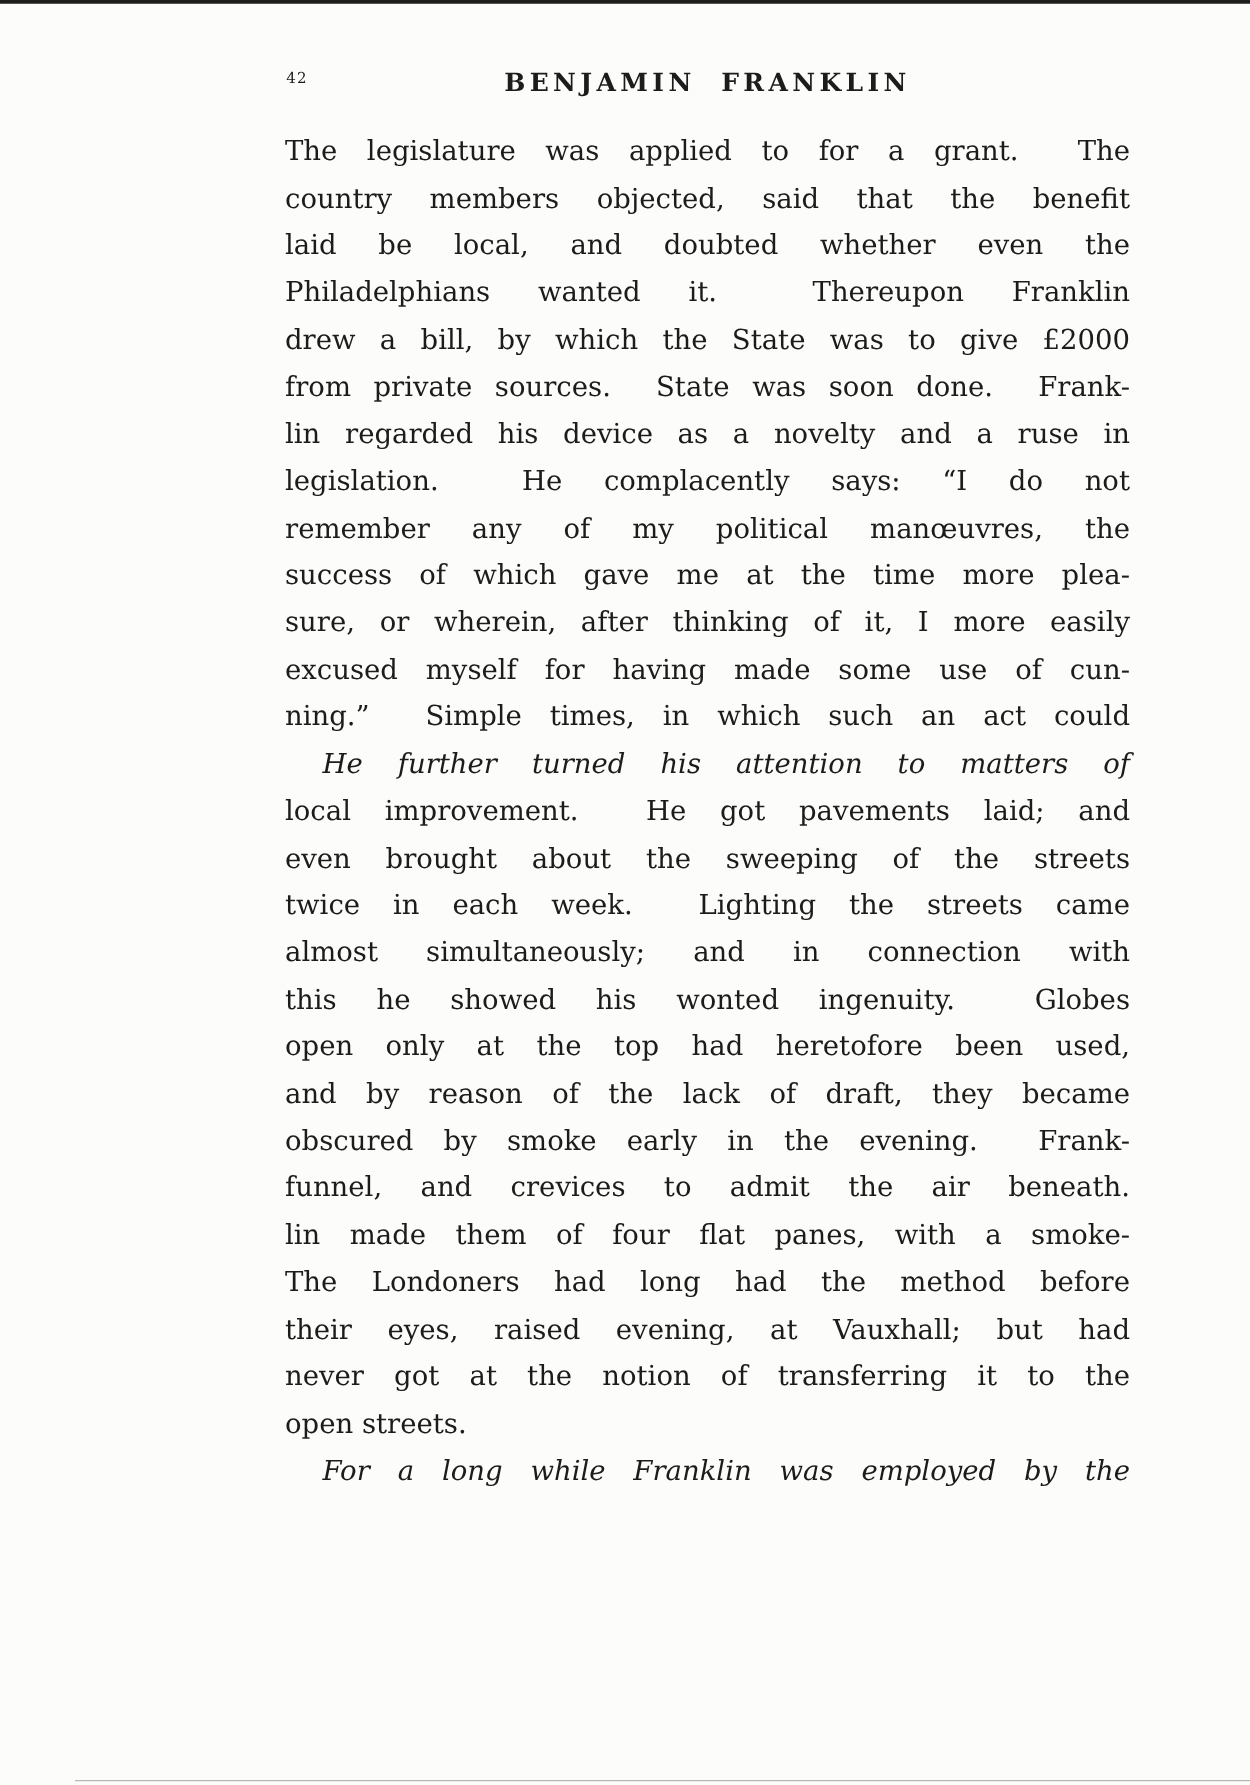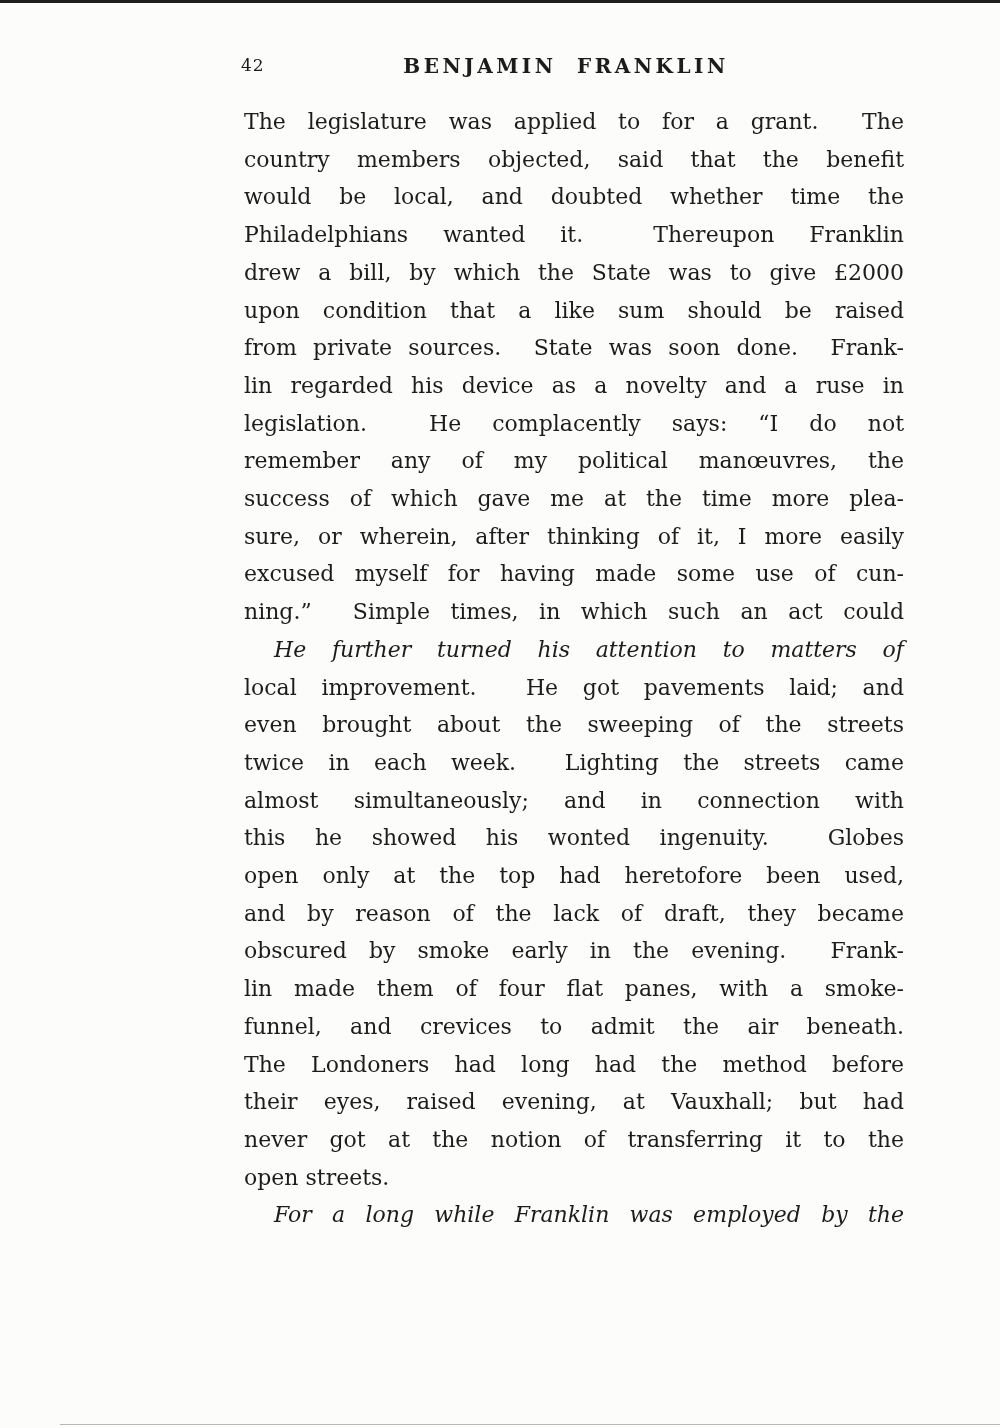--- a/index.html
+++ b/index.html
@@ -27,40 +27,39 @@
     position:absolute;top:1424px;left:60px;width:940px;height:1px;
     background:#b9b7b2;
   }
   .running-head{
     position:absolute;
     top:54px;left:228px;width:676px;
     font-size:20px;
     text-align:center;
   }
   .page-num{
-    position:absolute;left:13px;top:1px;
-    font-size:17px;
+    position:absolute;left:1px;top:1px;
+    font-size:12px;
     letter-spacing:1px;
   }
   .head-title{
     letter-spacing:3.5px;
     word-spacing:10px;
     font-weight:bold;
   }
   .text-block{
     position:absolute;
     top:103px;left:228px;width:676px;
     font-size:22px;
     line-height:37.7px;
   }
   .line{
     text-align:justify;
     text-align-last:justify;
     white-space:pre-wrap;
-    margin-left:16px;
   }
   .line.flush{
     text-align-last:left;
   }
   .line.indent{
     text-indent:30px;
     font-style:italic;
   }
 </style>
 </head>
@@ -68,43 +67,42 @@
 
 <div class="page">
   <div class="scan-edge-top"></div>
   <div class="running-head">
     <span class="page-num">42</span>
     <span class="head-title">BENJAMIN FRANKLIN</span>
   </div>
   <div class="text-block">
       <div class="line">The legislature was applied to for a grant.  The</div>
       <div class="line">country members objected, said that the benefit</div>
-      <div class="line">would be local, and doubted whether time the</div>
+      <div class="line">laid be local, and doubted whether even the</div>
       <div class="line">Philadelphians wanted it.  Thereupon Franklin</div>
       <div class="line">drew a bill, by which the State was to give £2000</div>
-      <div class="line">upon condition that a like sum should be raised</div>
       <div class="line">from private sources.  State was soon done.  Frank-</div>
       <div class="line">lin regarded his device as a novelty and a ruse in</div>
       <div class="line">legislation.  He complacently says: “I do not</div>
       <div class="line">remember any of my political manœuvres, the</div>
       <div class="line">success of which gave me at the time more plea-</div>
       <div class="line">sure, or wherein, after thinking of it, I more easily</div>
       <div class="line">excused myself for having made some use of cun-</div>
       <div class="line">ning.”  Simple times, in which such an act could</div>
       <div class="line indent">He further turned his attention to matters of</div>
       <div class="line">local improvement.  He got pavements laid; and</div>
       <div class="line">even brought about the sweeping of the streets</div>
       <div class="line">twice in each week.  Lighting the streets came</div>
       <div class="line">almost simultaneously; and in connection with</div>
       <div class="line">this he showed his wonted ingenuity.  Globes</div>
       <div class="line">open only at the top had heretofore been used,</div>
       <div class="line">and by reason of the lack of draft, they became</div>
       <div class="line">obscured by smoke early in the evening.  Frank-</div>
+      <div class="line">funnel, and crevices to admit the air beneath.</div>
       <div class="line">lin made them of four flat panes, with a smoke-</div>
-      <div class="line">funnel, and crevices to admit the air beneath.</div>
       <div class="line">The Londoners had long had the method before</div>
       <div class="line">their eyes, raised evening, at Vauxhall; but had</div>
       <div class="line">never got at the notion of transferring it to the</div>
       <div class="line flush">open streets.</div>
       <div class="line indent">For a long while Franklin was employed by the</div>
     </div>
   <div class="scan-edge-bottom"></div>
 </div>
 
 </body></html>

